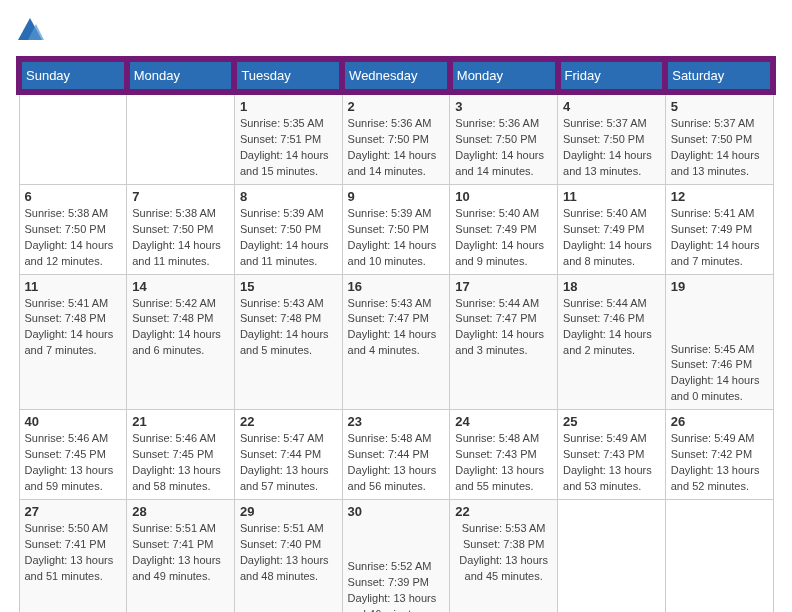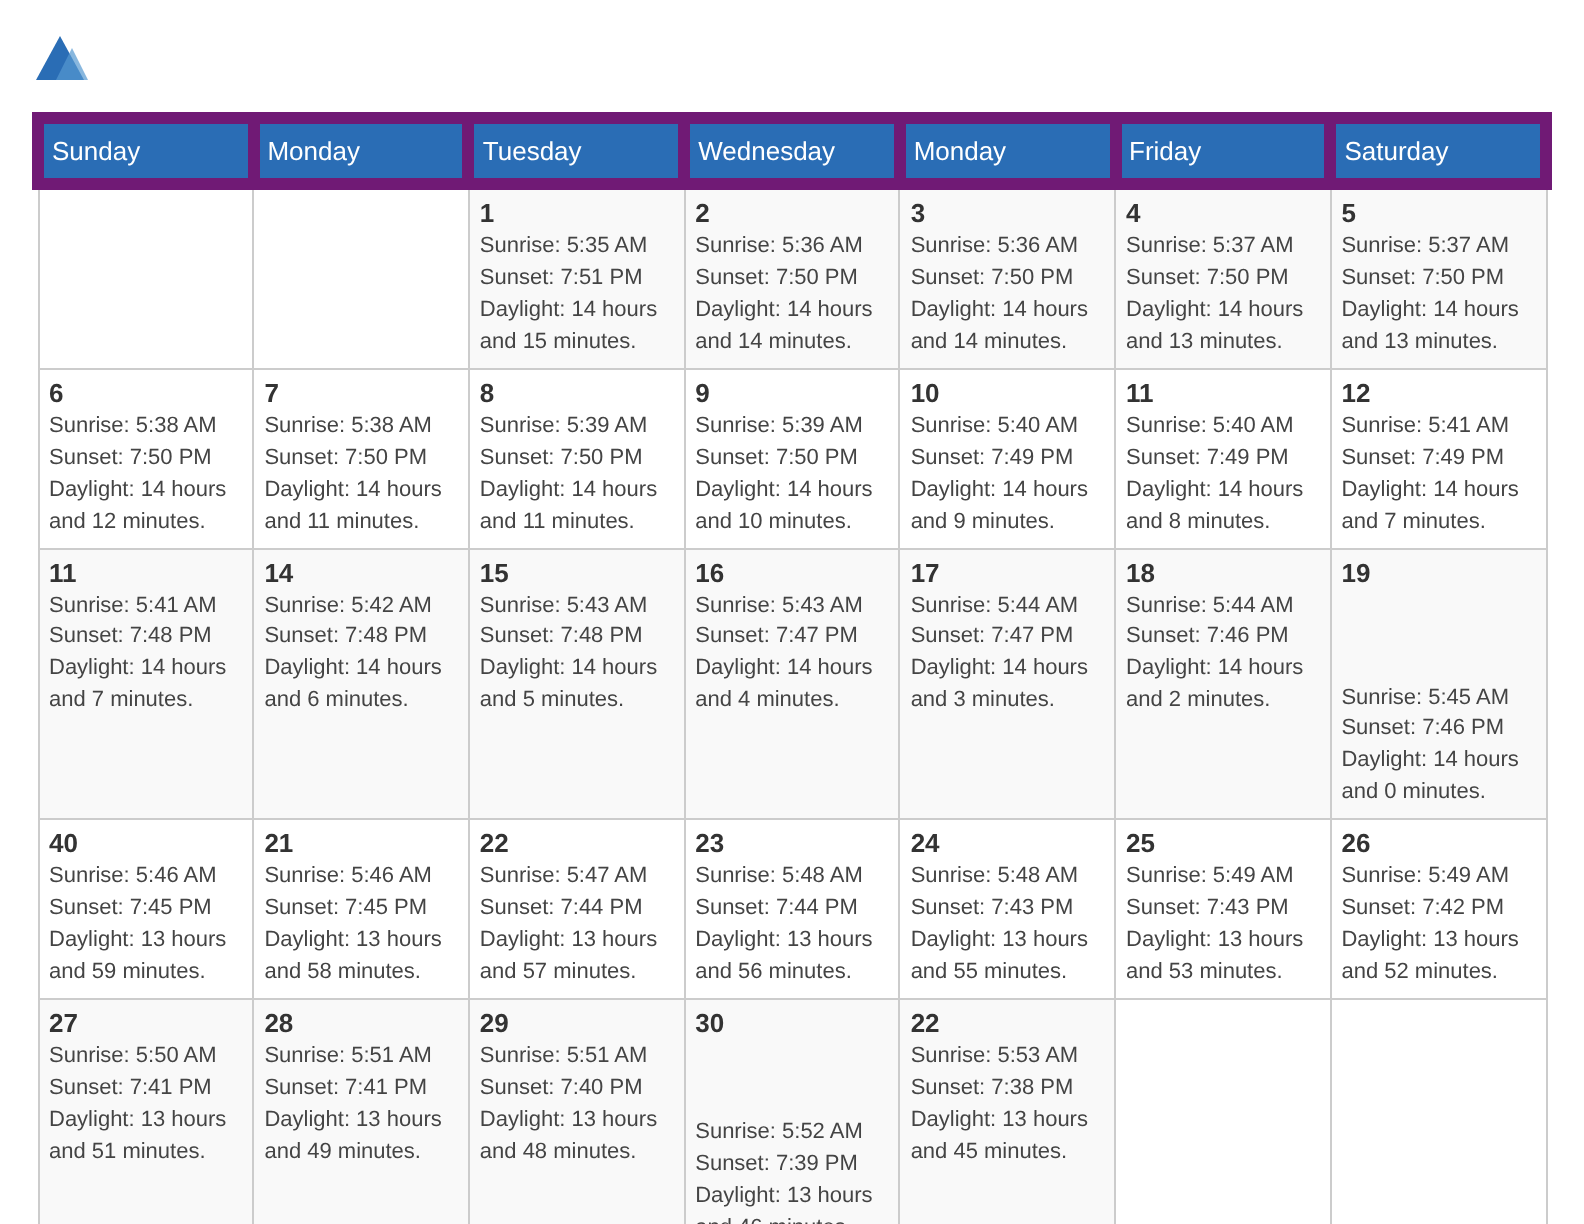--- a/index.html
+++ b/index.html
@@ -311,21 +311,21 @@
 Daylight: 13 hours and 48 minutes.</div>
         </td>
         <td>
           <span class="day-num">30</span>
           <div class="day-info" style="white-space: pre-line; margin-top: 40px;">Sunrise: 5:52 AM
 Sunset: 7:39 PM
 Daylight: 13 hours and 46 minutes.</div>
         </td>
         <td>
           <span class="day-num">22</span>
-          <div class="day-info" style="white-space: pre-line;">Sunrise: 5:53 AM
+          <div class="day-info" style="white-space: pre-line; text-align: center;">Sunrise: 5:53 AM
 Sunset: 7:38 PM
 Daylight: 13 hours and 45 minutes.</div>
         </td>
         <td class="empty-cell"></td>
         <td class="empty-cell"></td>
       </tr>
     </tbody>
 </table>
 
 </body></html>

